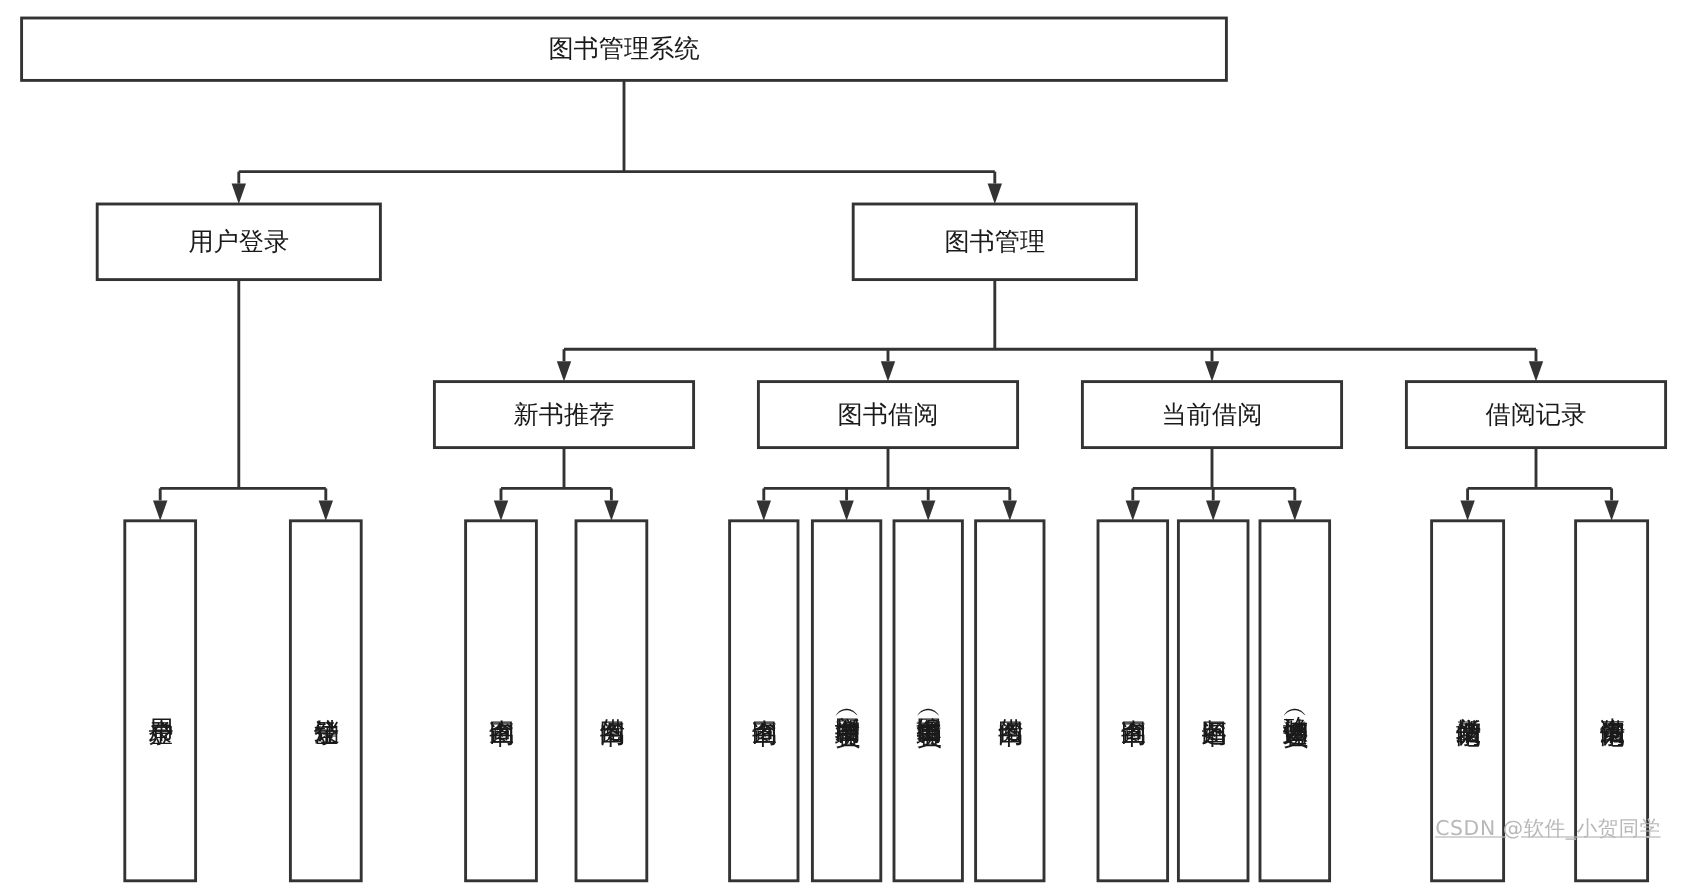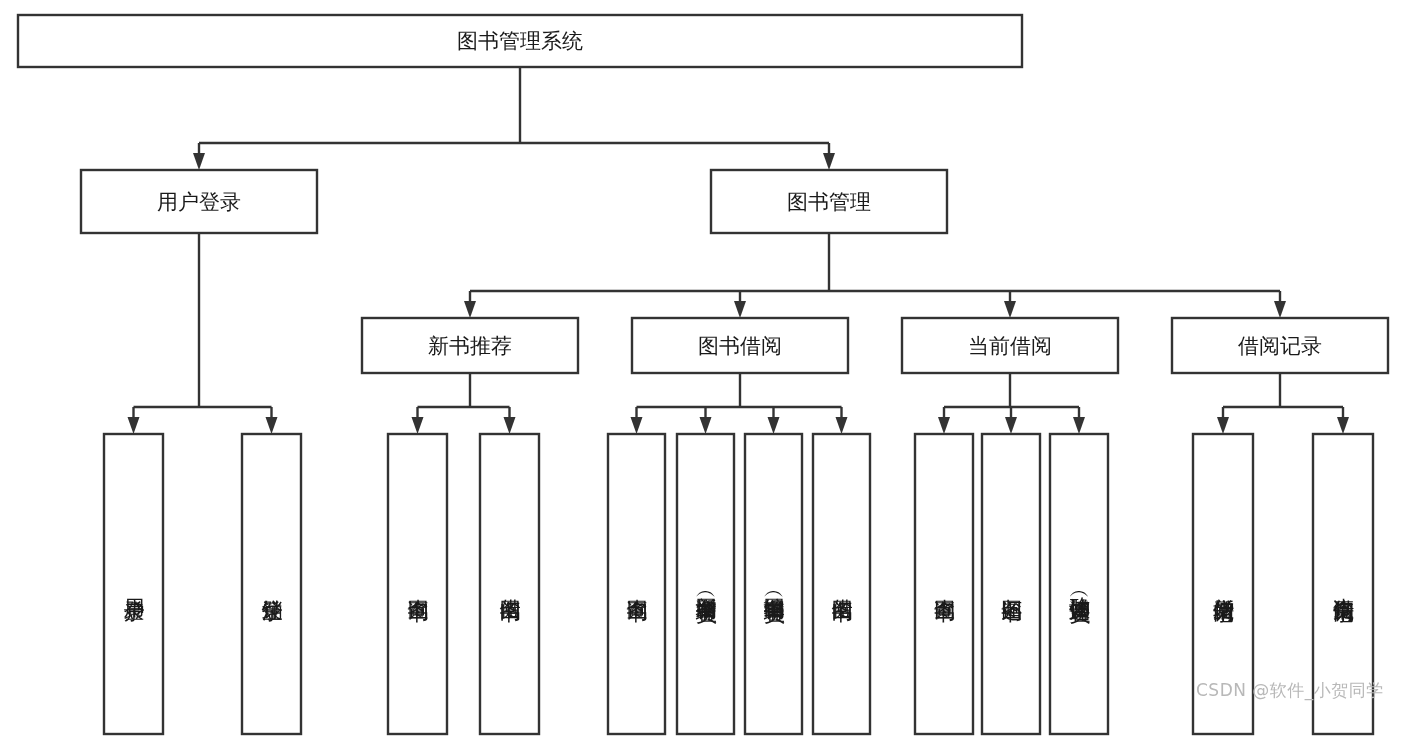--- a/index.html
+++ b/index.html
@@ -168,14 +168,14 @@
       <div class="node-label-v" style="left: 608px; top: 434px; width: 57px; height: 300px;">查询图书</div>
       <div class="node-label-v" style="left: 677px; top: 434px; width: 57px; height: 300px;">新增图书（管理员）</div>
       <div class="node-label-v" style="left: 745px; top: 434px; width: 57px; height: 300px;">编辑图书（管理员）</div>
       <div class="node-label-v" style="left: 813px; top: 434px; width: 57px; height: 300px;">借阅图书</div>
       <div class="node-label-v" style="left: 915px; top: 434px; width: 58px; height: 300px;">查询图书</div>
       <div class="node-label-v" style="left: 982px; top: 434px; width: 58px; height: 300px;">归还图书</div>
       <div class="node-label-v" style="left: 1050px; top: 434px; width: 58px; height: 300px;">确认归还（管理员）</div>
       <div class="node-label-v" style="left: 1193px; top: 434px; width: 60px; height: 300px;">新增借阅记录</div>
       <div class="node-label-v" style="left: 1313px; top: 434px; width: 60px; height: 300px;">查询借阅记录</div>
     </div>
-  <div class="watermark" style="left:1196px; top:679px;">CSDN @软件_小贺同学</div>
+  <div class="watermark" style="left:1196px; top:679px;text-decoration:underline;">CSDN @软件_小贺同学</div>
 </div>
 
 </body></html>

